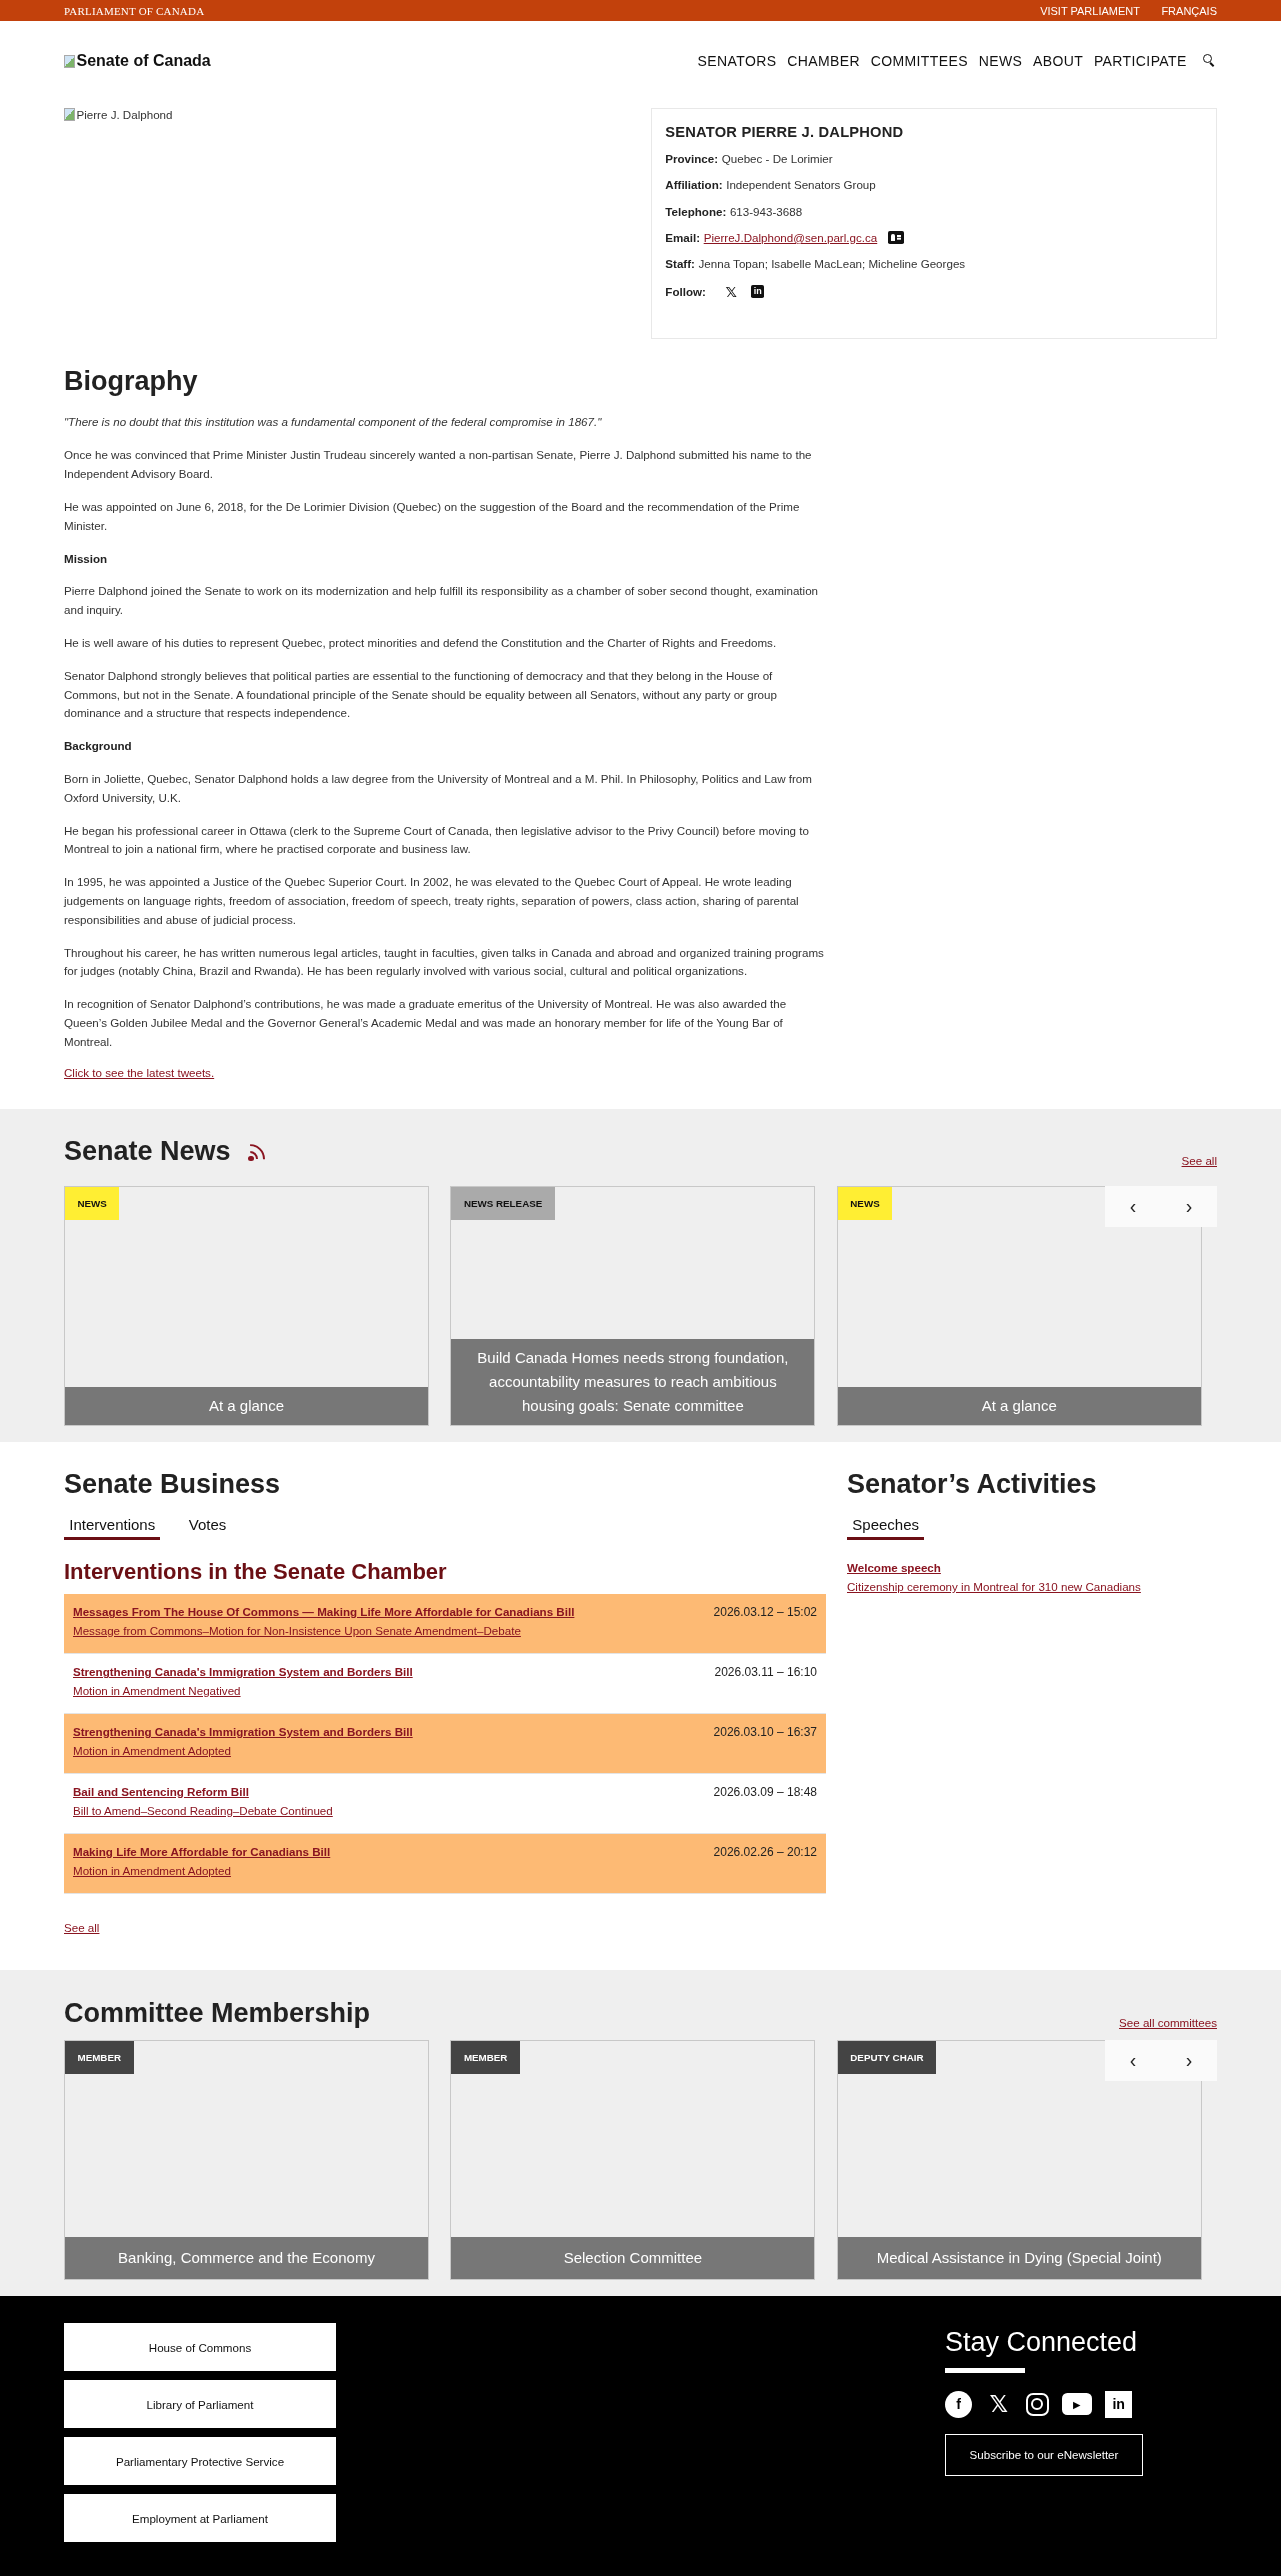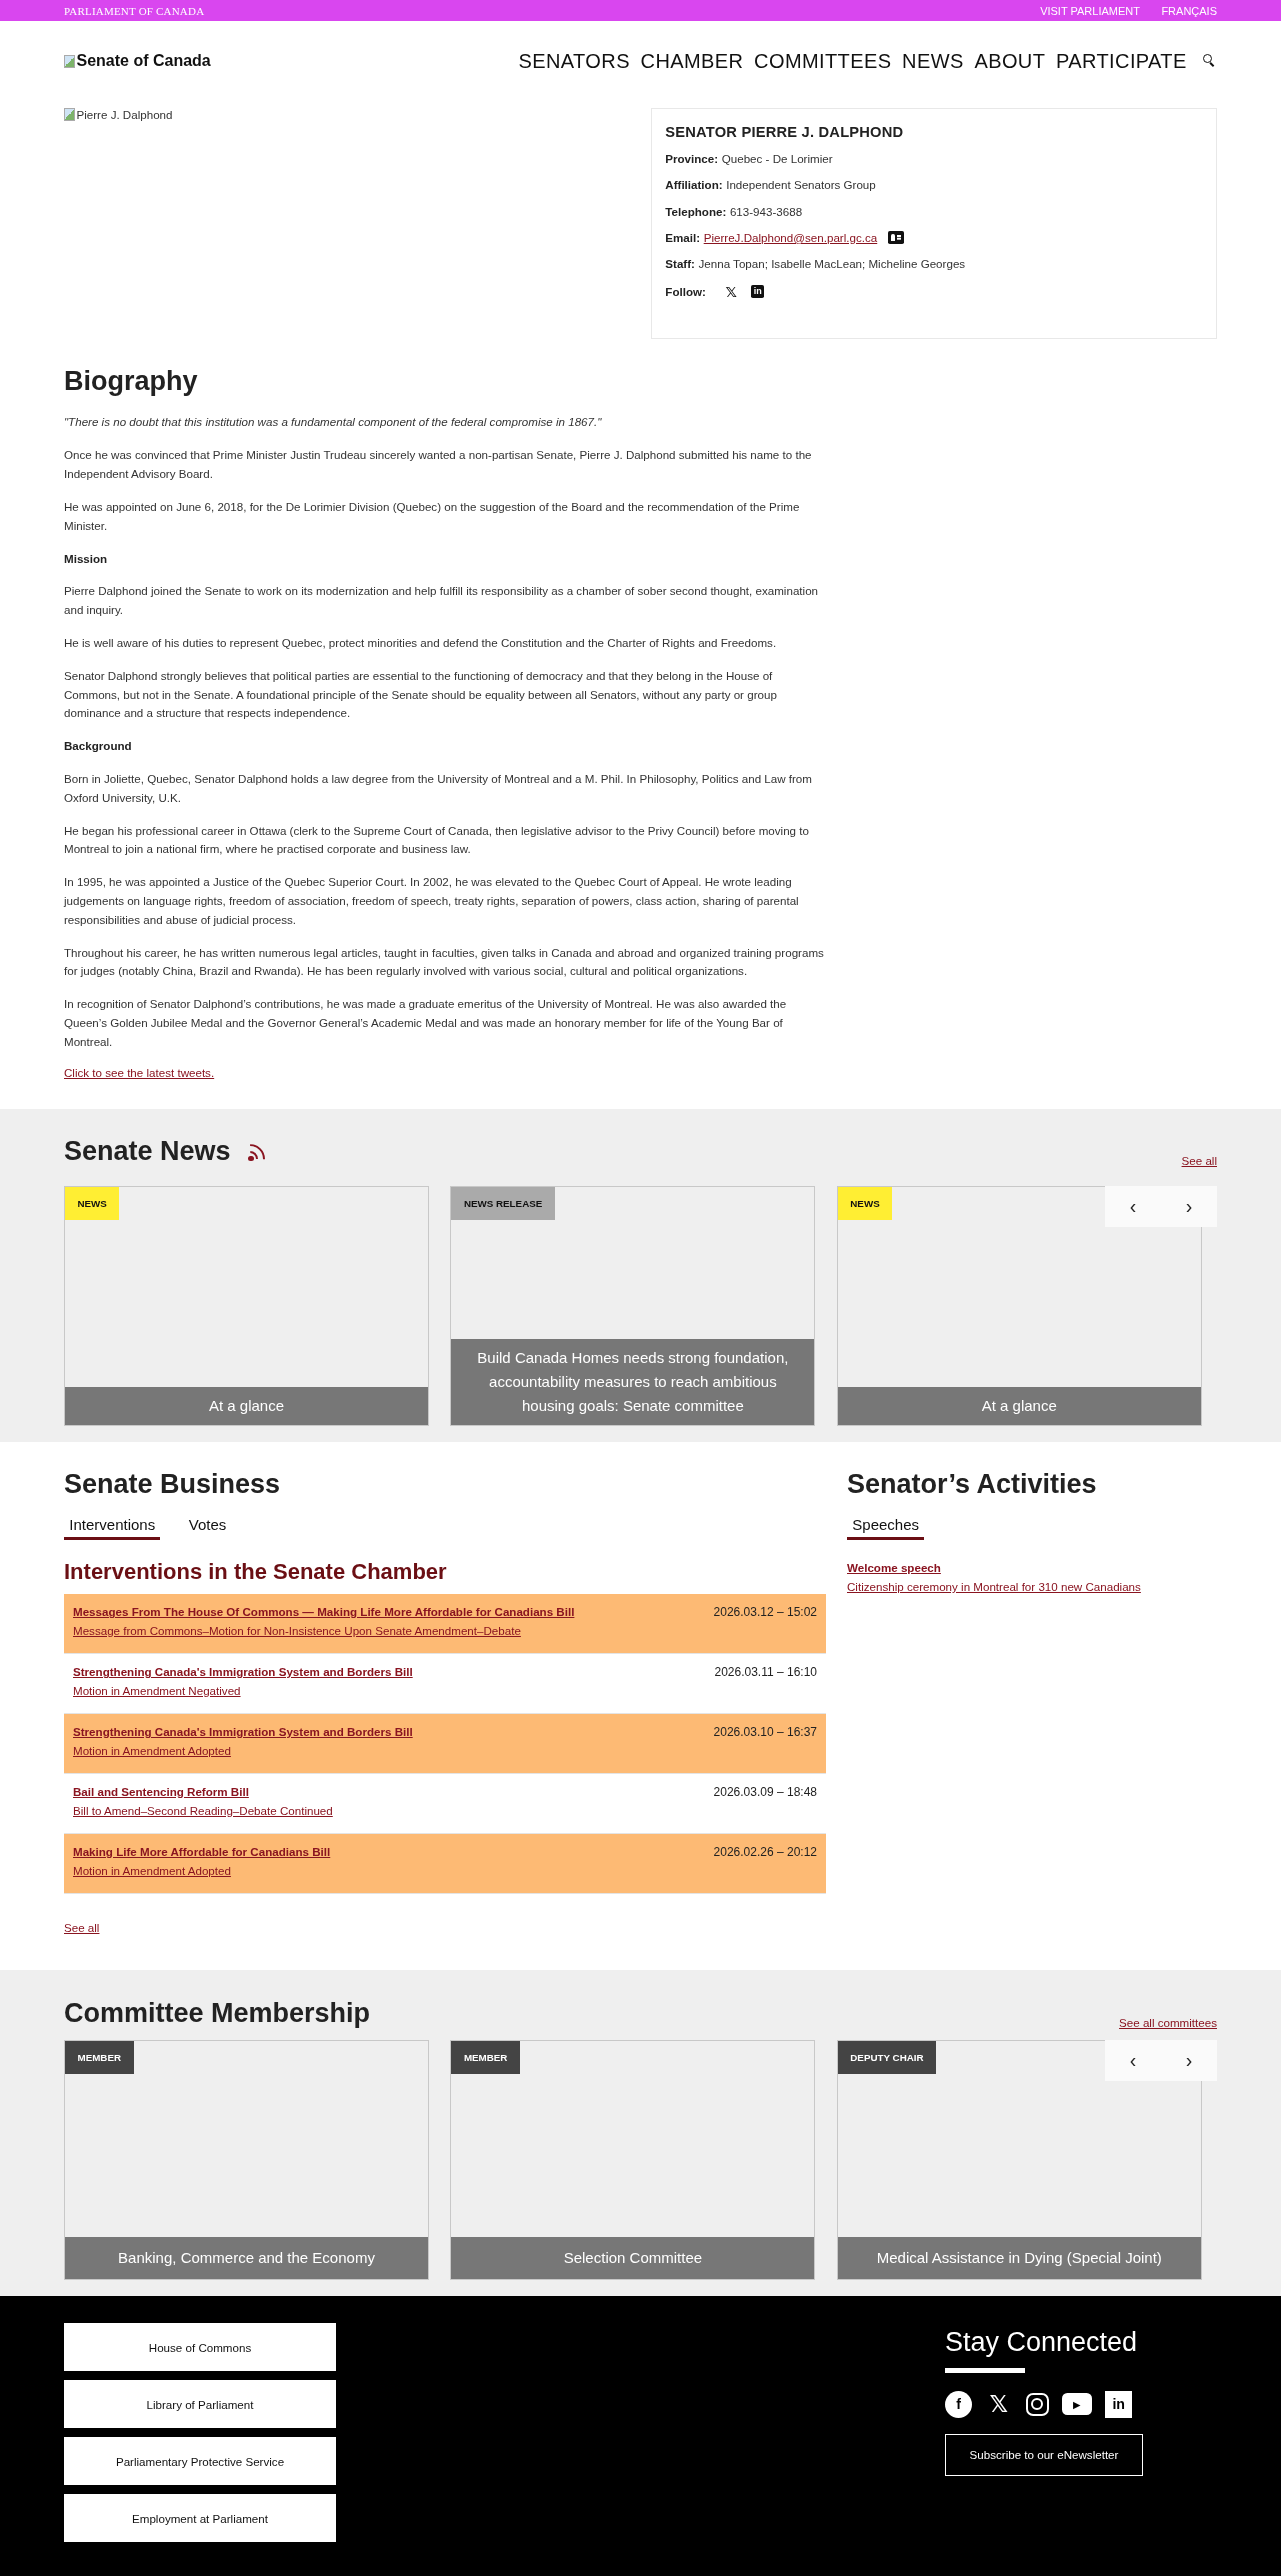--- a/index.html
+++ b/index.html
@@ -1,30 +1,30 @@
 <!DOCTYPE html>
 <html style="font-size:14.2px"><head>
 <meta charset="utf-8">
 <style>
   * { box-sizing: border-box; margin: 0; padding: 0; }
   html, body { width: 1281px; background: #ffffff; }
   body { font-family: "Liberation Sans", "DejaVu Sans", sans-serif; color: #222; font-size: 11.6px; }
   a { color: #8a1420; }
 
   
-  .topbar { height: 21.4px; background: #d946ef; color: #fff; display: flex; align-items: center; justify-content: space-between; padding: 0 64px; font-size: 11px; }
+  .topbar { height: 21.4px; background: #c2410c; color: #fff; display: flex; align-items: center; justify-content: space-between; padding: 0 64px; font-size: 11px; }
   .topbar .brand { font-family: "Liberation Serif", serif; letter-spacing: 0.2px; }
   .topbar .links { display: flex; gap: 21.4px; }
   .topbar .links span { cursor: pointer; }
 
   
   .header { height: 80px; display: flex; align-items: center; justify-content: space-between; padding: 0 64px; }
   .logo { display: flex; align-items: center; font-size: 16px; font-weight: bold; color: #111; }
   .broken-img { display: inline-block; width: 10.7px; height: 12.5px; border: 0.9px solid #aaa; background: linear-gradient(135deg,#cfe4f5 0 50%,#7cb36a 50% 100%); margin-right: 1.8px; }
-  .nav { display: flex; gap: 10.7px; align-items: center; font-size: 20px; letter-spacing: 0.4px; color: #111; }
+  .nav { display: flex; gap: 10.7px; align-items: center; font-size: 14px; letter-spacing: 0.4px; color: #111; }
   .nav span { cursor: pointer; }
   .search-icon { width: 16px; height: 16px; position: relative; margin-left: 3.6px; }
   .search-icon::before { content: ""; position: absolute; left: 1.8px; top: 0.9px; width: 7.1px; height: 7.1px; border: 1.8px solid #111; border-radius: 50%; }
   .search-icon::after { content: ""; position: absolute; left: 9.8px; top: 9px; width: 1.8px; height: 5.3px; background: #111; transform: rotate(-45deg); }
 
   
   .profile { display: flex; justify-content: space-between; padding: 0 64px; margin-top: 7.1px; }
   .portrait { width: 356px; height: 231px; font-size: 11.6px; color: #333; display: flex; align-items: flex-start; }
   .info-card { width: 566px; border: 0.9px solid #e8e8e8; padding: 14.2px 13.3px 21.4px; margin-right: 0; }
   .info-card h2 { font-size: 14.7px; font-weight: bold; color: #222; margin-bottom: 12.5px; letter-spacing: 0.2px; }

